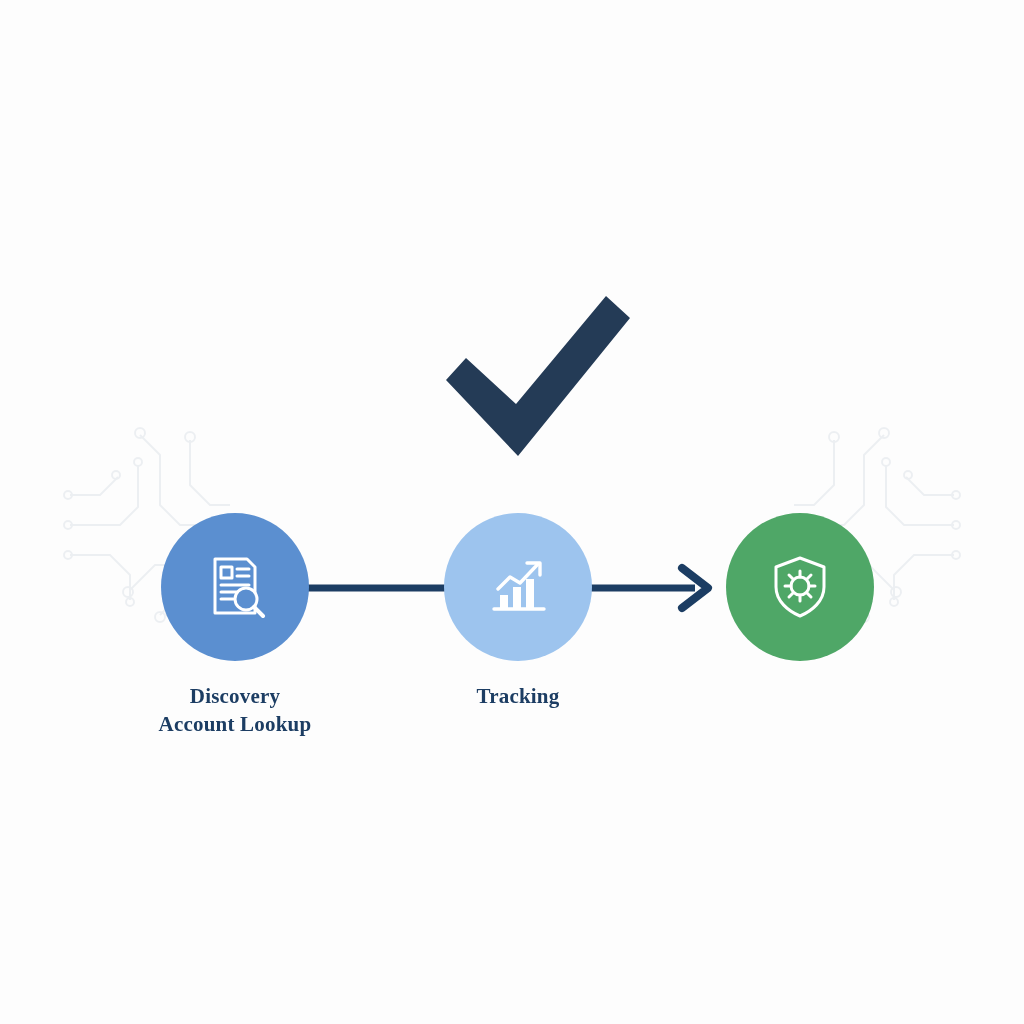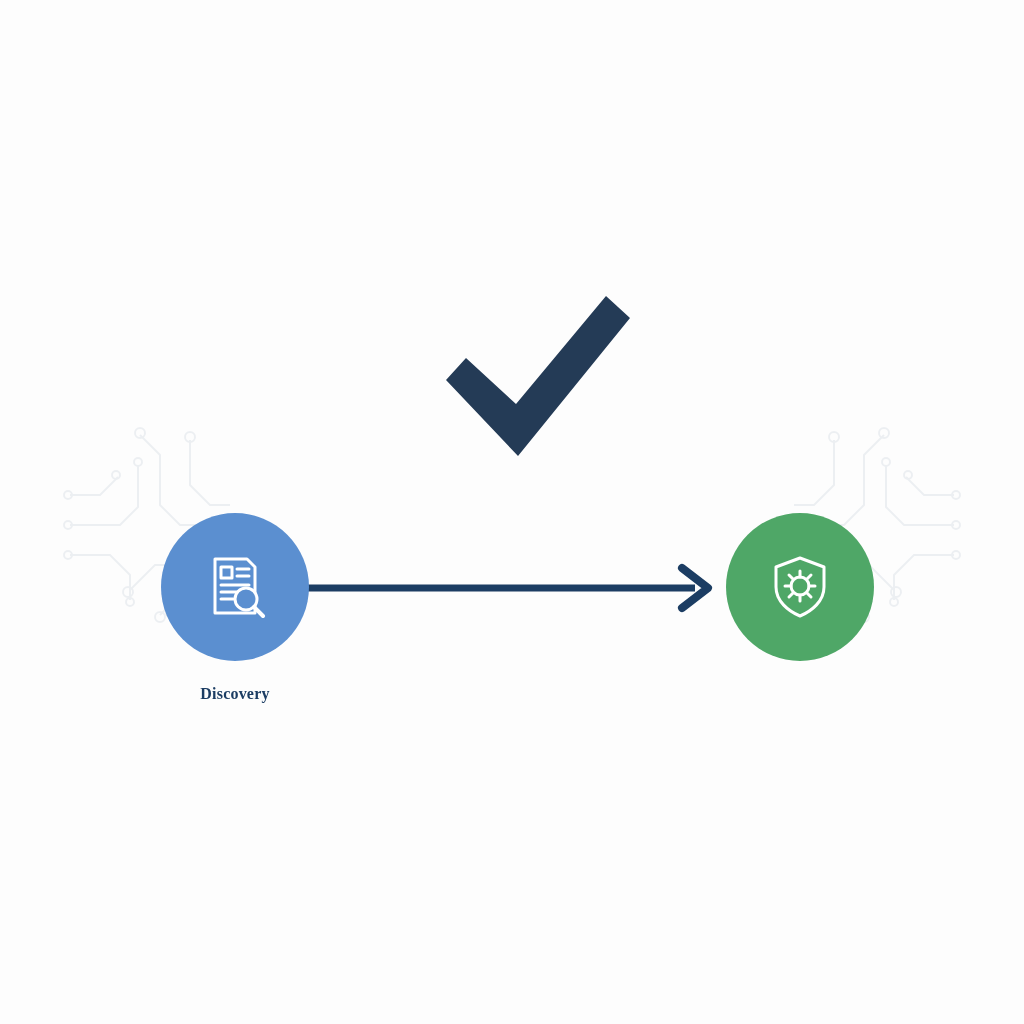--- a/index.html
+++ b/index.html
@@ -74,21 +74,21 @@
     margin: 0 auto;
     display: flex;
     align-items: center;
     justify-content: center;
   }
   .bubble svg { display: block; }
 
   .caption {
     margin-top: 22px;
     color: #1c3d63;
-    font-size: 16px;
+    font-size: 21px;
     font-weight: bold;
     letter-spacing: 0.2px;
     line-height: 1.32;
   }
   .caption .l2 {
     display: block;
     font-weight: bold;
   }
 </style>
 </head>
@@ -170,23 +170,42 @@
             <line x1="22" y1="34" x2="50" y2="34"></line>
             <line x1="22" y1="41" x2="44" y2="41"></line>
             <line x1="22" y1="48" x2="34" y2="48"></line>
             <circle cx="47" cy="48" r="11" fill="#5b8fd0"></circle>
             <line x1="55" y1="56" x2="64" y2="65" stroke-width="4"></line>
           </svg>
         </span>
       </div>
       <div class="caption">
         <span>Discovery</span>
+        <span class="l2">Account Lookup</span>
       </div>
     </div>
 
+    <div class="node n1">
+      <div class="bubble" style="background:#9dc4ee">
+        <span>
+          <svg viewBox="0 0 72 72" width="72" height="72" fill="none" stroke="#ffffff" stroke-width="3.4" stroke-linecap="round" stroke-linejoin="round">
+            <line x1="12" y1="58" x2="62" y2="58"></line>
+            <rect x="18" y="44" width="8" height="14" fill="#ffffff" stroke="none"></rect>
+            <rect x="31" y="36" width="8" height="22" fill="#ffffff" stroke="none"></rect>
+            <rect x="44" y="28" width="8" height="30" fill="#ffffff" stroke="none"></rect>
+            <polyline points="16,38 28,26 38,32 56,13"></polyline>
+            <polyline points="45,12 58,12 58,24"></polyline>
+          </svg>
+        </span>
+      </div>
+      <div class="caption">
+        <span>Tracking</span>
+        <span class="l2"></span>
+      </div>
+    </div>
 
     <div class="node n2">
       <div class="bubble" style="background:#4fa767">
         <span>
           <svg viewBox="0 0 72 72" width="72" height="72" fill="none" stroke="#ffffff" stroke-width="3" stroke-linecap="round" stroke-linejoin="round">
             <path d="M36 7 L60 16 V36 C60 50 48 60 36 65 C24 60 12 50 12 36 V16 Z"></path>
             <circle cx="36" cy="35" r="9"></circle>
             <path d="M36 20 V26 M36 44 V50 M21 35 H27 M45 35 H51 M25 24 L29 28 M43 42 L47 46 M47 24 L43 28 M29 42 L25 46"></path>
           </svg>
         </span>

